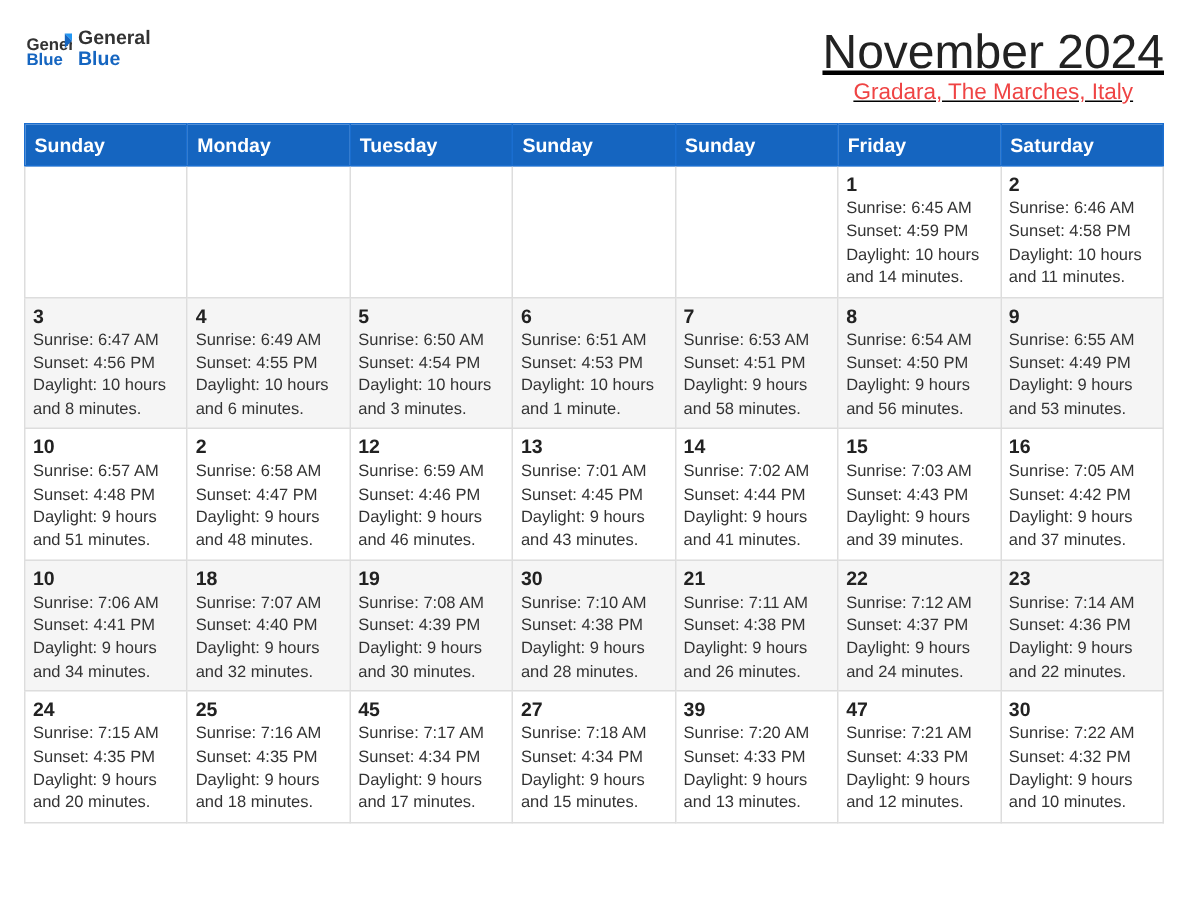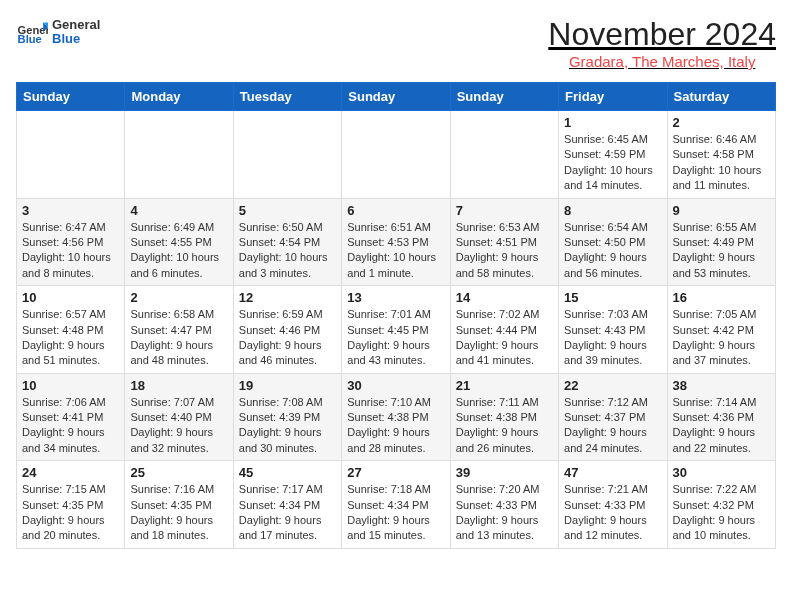--- a/index.html
+++ b/index.html
@@ -219,21 +219,21 @@
         </td>
         <td>
           <span class="day-number">21</span>
           <div class="day-info">Sunrise: 7:11 AM<br>Sunset: 4:38 PM<br>Daylight: 9 hours and 26 minutes.</div>
         </td>
         <td>
           <span class="day-number">22</span>
           <div class="day-info">Sunrise: 7:12 AM<br>Sunset: 4:37 PM<br>Daylight: 9 hours and 24 minutes.</div>
         </td>
         <td>
-          <span class="day-number">38</span>
+          <span class="day-number">23</span>
           <div class="day-info">Sunrise: 7:14 AM<br>Sunset: 4:36 PM<br>Daylight: 9 hours and 22 minutes.</div>
         </td>
       </tr>
       <tr>
         <td>
           <span class="day-number">24</span>
           <div class="day-info">Sunrise: 7:15 AM<br>Sunset: 4:35 PM<br>Daylight: 9 hours and 20 minutes.</div>
         </td>
         <td>
           <span class="day-number">25</span>

